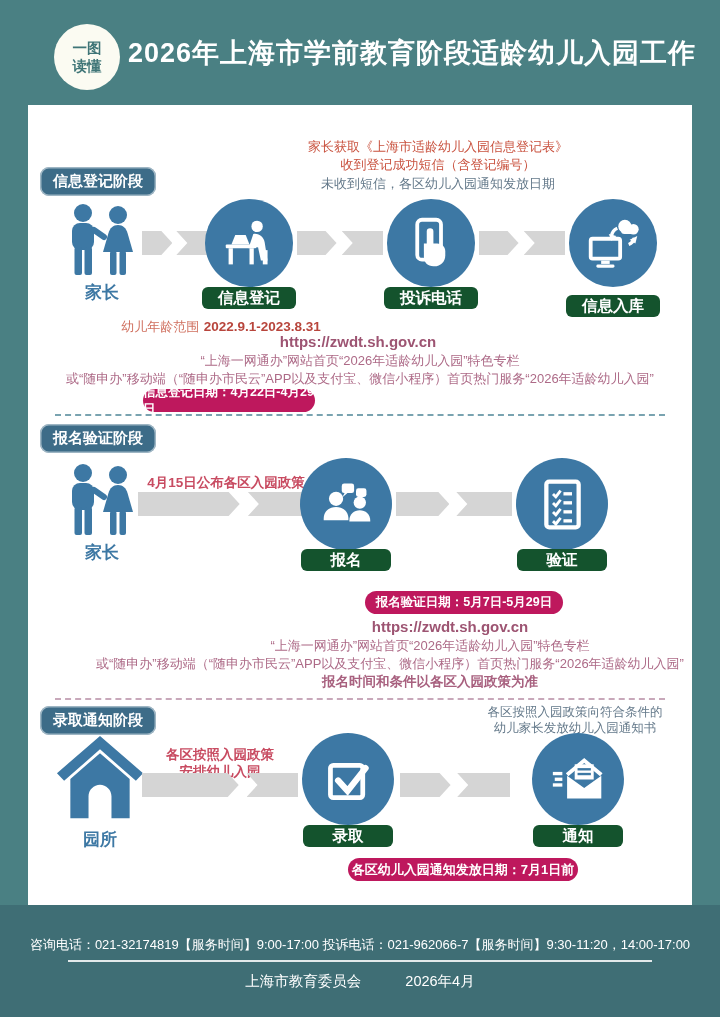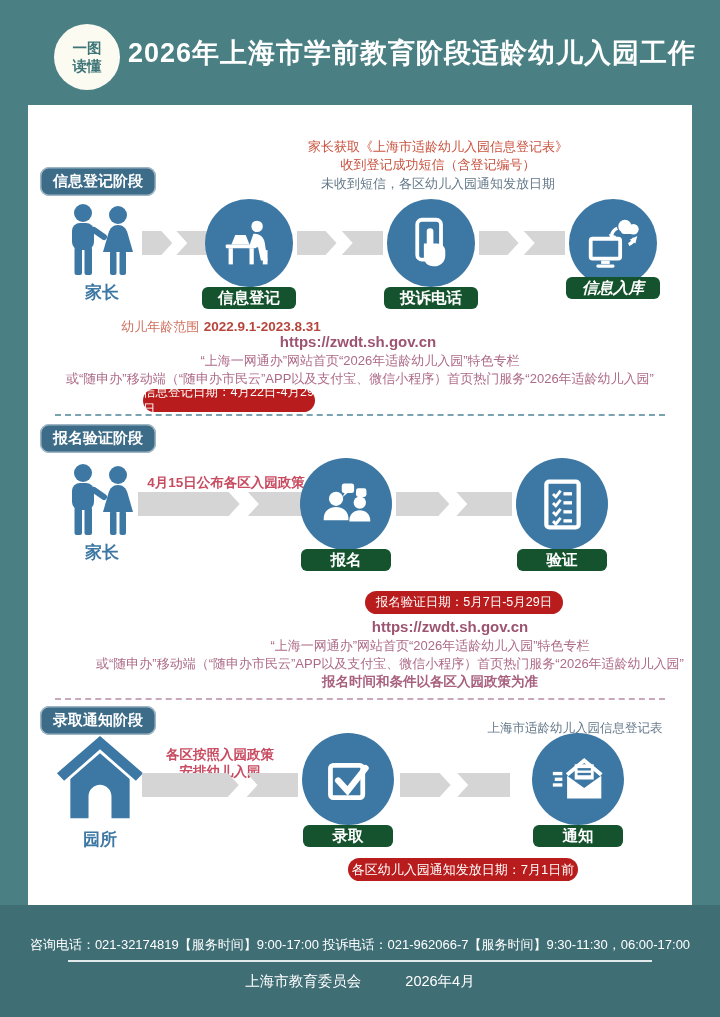--- a/index.html
+++ b/index.html
@@ -13,21 +13,21 @@
               display:flex;flex-direction:column;align-items:center;justify-content:center;
               color:#3f7577;font-weight:bold;font-size:14.5px;line-height:18px;}
   .title{left:128px;top:0;width:575px;height:105px;display:flex;align-items:center;
          color:#ffffff;font-weight:bold;font-size:27px;letter-spacing:1px;margin:0;}
 
   
   .stage-badge{background:#3d6c88;color:#fff;font-weight:bold;font-size:15px;
                padding:5px 13px;border-radius:9px;box-shadow:inset 0 0 0 1.5px rgba(255,255,255,.5);}
   .step-badge{background:#14532d;color:#fff;font-weight:bold;font-size:15.5px;height:22px;
               border-radius:6px;display:flex;align-items:center;justify-content:center;}
-  .date-badge{background:#b91c1c;color:#fff;font-weight:normal;font-size:12.5px;height:23px;
+  .date-badge{background:#be185d;color:#fff;font-weight:bold;font-size:12.5px;height:23px;
               border-radius:12px;display:flex;align-items:center;justify-content:center;}
 
   
   .circle{border-radius:50%;background:#3d78a4;display:flex;align-items:center;justify-content:center;}
   .d88{width:88px;height:88px;} .d92{width:92px;height:92px;}
   .circle svg{width:57px;height:57px;}
   .flow{height:24px;}
   .flow .a{position:absolute;left:0;top:0;height:100%;width:46%;background:#d5d5d5;
            clip-path:polygon(0 0,calc(100% - 11px) 0,100% 50%,calc(100% - 11px) 100%,0 100%);}
   .flow .b{position:absolute;right:0;top:0;height:100%;width:48%;background:#d5d5d5;
@@ -130,21 +130,21 @@
       <rect x="38" y="13" width="17" height="7" rx="3.5" fill="#fff"></rect>
       <path d="M34 14a10 10 0 0 0-6 8" stroke="#fff" stroke-width="3.5" fill="none"></path>
       <path d="M25 20l3 7 5-5z" fill="#fff"></path>
       <path d="M52 24a10 10 0 0 1-6 7" stroke="#fff" stroke-width="3.5" fill="none"></path>
       <path d="M55 22l-2 8-6-4z" fill="#fff"></path>
     </svg>
   </div>
 
   <div class="abs step-badge" style="left:202px;top:287px;width:94px;">信息登记</div>
   <div class="abs step-badge" style="left:384px;top:287px;width:94px;">投诉电话</div>
-  <div class="abs step-badge" style="left:566px;top:277px;width:94px;font-style:italic;">信息入库</div>
+  <div class="abs step-badge" style="left:566px;top:295px;width:94px;">信息入库</div>
 
   <div class="abs tc" style="left:66px;top:317px;width:310px;">
     <span class="age-label">幼儿年龄范围</span>
     <span class="age-value">2022.9.1-2023.8.31</span>
   </div>
   <div class="abs url tc" style="left:58px;top:333px;width:600px;">https://zwdt.sh.gov.cn</div>
   <div class="abs info tc" style="left:30px;top:352px;width:660px;">“上海一网通办”网站首页“2026年适龄幼儿入园”特色专栏</div>
   <div class="abs info tc" style="left:10px;top:370px;width:700px;">或“随申办”移动端（“随申办市民云”APP以及支付宝、微信小程序）首页热门服务“2026年适龄幼儿入园”</div>
   <div class="abs date-badge" style="left:143px;top:389px;width:172px;">信息登记日期：4月22日-4月29日</div>
 
@@ -208,21 +208,22 @@
   <div class="abs date-badge" style="left:365px;top:591px;width:198px;">报名验证日期：5月7日-5月29日</div>
   <div class="abs url tc" style="left:150px;top:618px;width:600px;">https://zwdt.sh.gov.cn</div>
   <div class="abs info tc" style="left:120px;top:637px;width:620px;">“上海一网通办”网站首页“2026年适龄幼儿入园”特色专栏</div>
   <div class="abs info tc" style="left:70px;top:655px;width:640px;">或“随申办”移动端（“随申办市民云”APP以及支付宝、微信小程序）首页热门服务“2026年适龄幼儿入园”</div>
   <div class="abs info-bold tc" style="left:120px;top:673px;width:620px;">报名时间和条件以各区入园政策为准</div>
 
   <div class="abs dash2" style="left:55px;top:698px;width:610px;"></div>
 
   <div class="abs stage-badge" style="left:40px;top:706px;">录取通知阶段</div>
 
-  <div class="abs note-gray tc" style="left:430px;top:720px;width:290px;">上海市适龄幼儿入园信息登记表</div>
+  <div class="abs note-gray tc" style="left:430px;top:704px;width:290px;">各区按照入园政策向符合条件的</div>
+  <div class="abs note-gray tc" style="left:430px;top:720px;width:290px;">幼儿家长发放幼儿入园通知书</div>
 
   <div class="abs note-crimson tc" style="left:140px;top:746px;width:160px;">各区按照入园政策</div>
   <div class="abs note-crimson tc" style="left:140px;top:763px;width:160px;">安排幼儿入园</div>
 
   <div class="abs" style="left:52px;top:734px;">
     <svg width="96" height="88" viewBox="0 0 100 92" fill="#3d78a4">
       <path d="M50 2L95 41l-7.5 8L50 16 12.5 49 5 41z"></path>
       <path d="M19 47L50 20 81 47v41H62V65c0-6.5-5.5-12-12-12s-12 5.5-12 12v23H19z"></path>
     </svg>
   </div>
@@ -256,21 +257,21 @@
   </div>
 
   <div class="abs step-badge" style="left:303px;top:825px;width:90px;">录取</div>
   <div class="abs step-badge" style="left:533px;top:825px;width:90px;">通知</div>
 
   <div class="abs date-badge" style="left:348px;top:858px;width:230px;font-size:13px;">各区幼儿入园通知发放日期：7月1日前</div>
 
   <div class="abs footer"></div>
   <div class="abs phone-line">
     <span>咨询电话：021-32174819【服务时间】9:00-17:00</span>
-    <span>投诉电话：021-962066-7【服务时间】9:30-11:30，06:00-17:00</span>
+    <span>投诉电话：021-962066-7【服务时间】9:30-11:20，14:00-17:00</span>
   </div>
   <div class="abs foot-rule"></div>
   <div class="abs committee">
     <span>上海市教育委员会</span>
     <span>2026年4月</span>
   </div>
 
 </div>
 
 </body></html>

